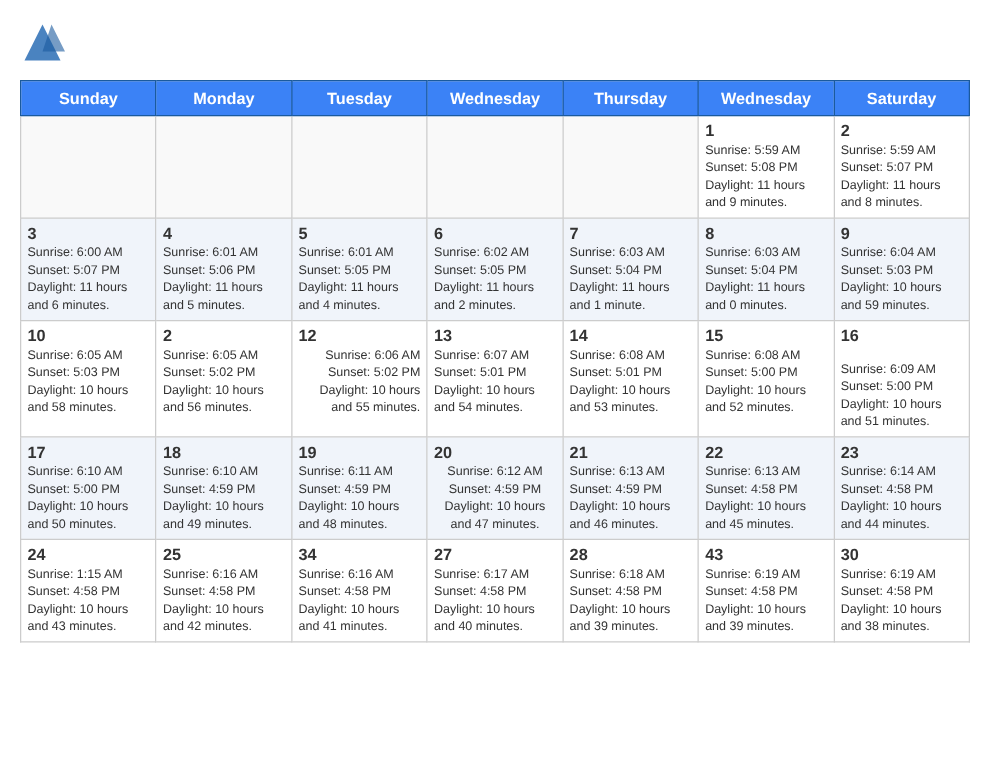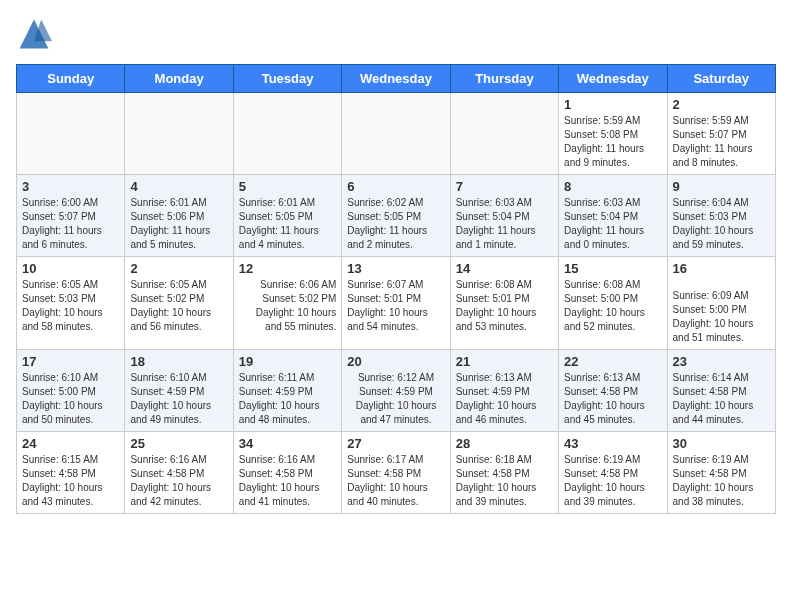--- a/index.html
+++ b/index.html
@@ -265,21 +265,21 @@
         <td class="alt-row">
           <span class="day-num">23</span>
           <div class="cell-info" style="white-space: pre-line;">Sunrise: 6:14 AM
 Sunset: 4:58 PM
 Daylight: 10 hours and 44 minutes.</div>
         </td>
       </tr>
       <tr>
         <td>
           <span class="day-num">24</span>
-          <div class="cell-info" style="white-space: pre-line;">Sunrise: 6:15 AM
+          <div class="cell-info" style="white-space: pre-line;">Sunrise: 1:15 AM
 Sunset: 4:58 PM
 Daylight: 10 hours and 43 minutes.</div>
         </td>
         <td>
           <span class="day-num">25</span>
           <div class="cell-info" style="white-space: pre-line;">Sunrise: 6:16 AM
 Sunset: 4:58 PM
 Daylight: 10 hours and 42 minutes.</div>
         </td>
         <td>

